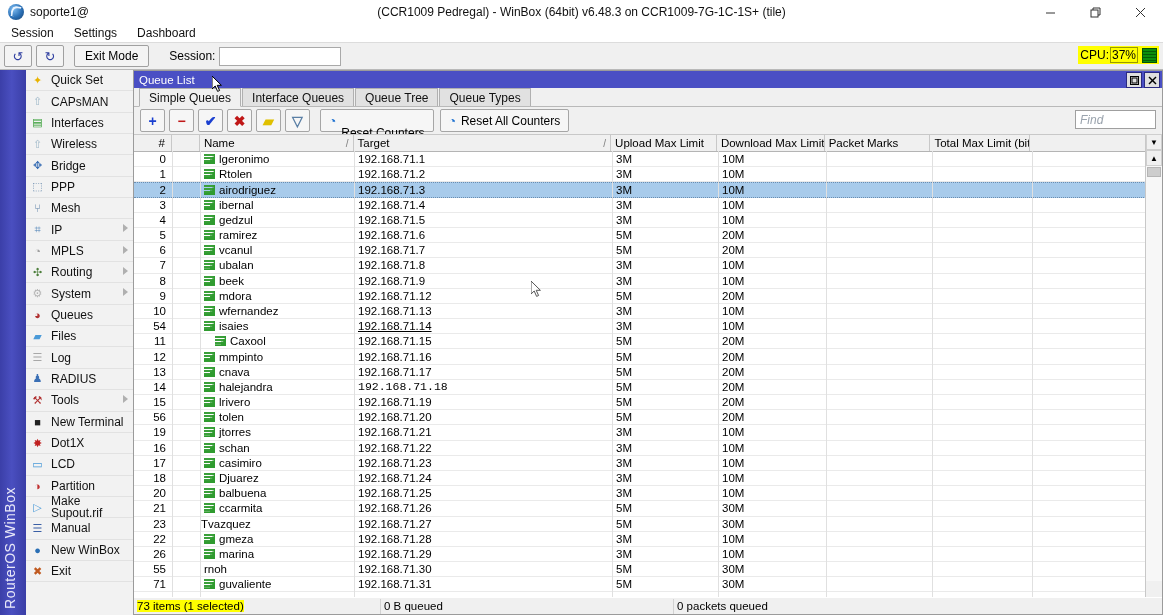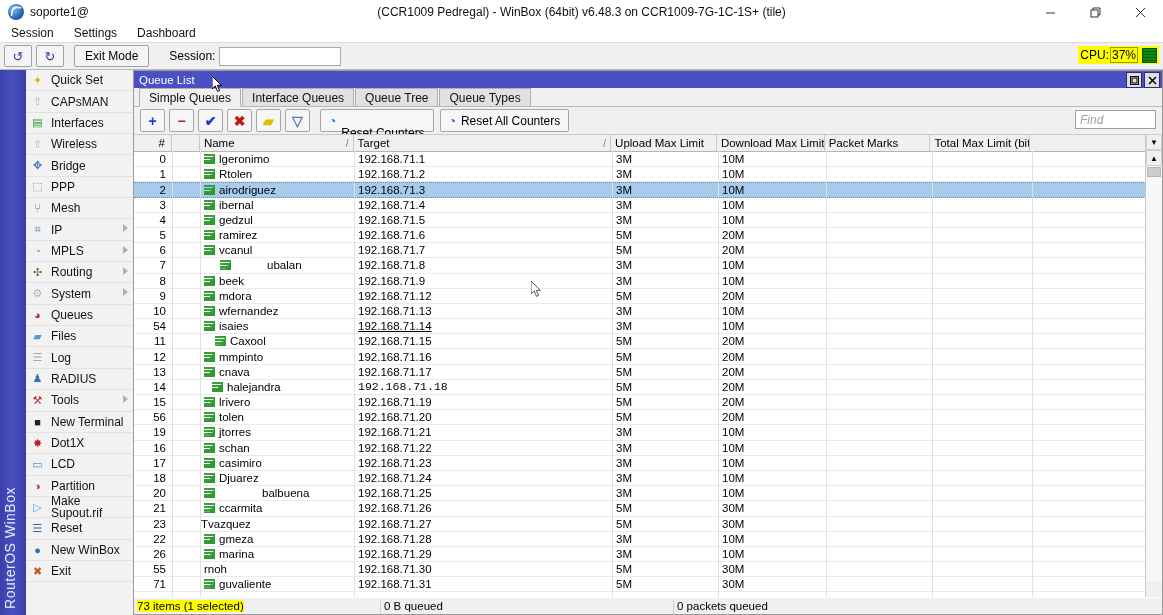--- a/index.html
+++ b/index.html
@@ -366,21 +366,21 @@
       <div class="sb-item">
         <span class="sb-ico" style="color: rgb(192, 48, 48);">◑</span>
         <span class="sb-label">Partition</span>
       </div>
       <div class="sb-item">
         <span class="sb-ico" style="color: rgb(74, 154, 216);">▷</span>
         <span class="sb-label">Make Supout.rif</span>
       </div>
       <div class="sb-item">
         <span class="sb-ico" style="color: rgb(58, 95, 165);">☰</span>
-        <span class="sb-label">Reset</span>
+        <span class="sb-label">Manual</span>
       </div>
       <div class="sb-item">
         <span class="sb-ico" style="color: rgb(42, 111, 181);">●</span>
         <span class="sb-label">New WinBox</span>
       </div>
       <div class="sb-item">
         <span class="sb-ico" style="color: rgb(192, 90, 32);">✖</span>
         <span class="sb-label">Exit</span>
       </div>
     </div>
@@ -658,21 +658,21 @@
             <div class="td" style="width: 100px;">
               <span></span>
             </div>
             <div class="td" style="width: 116px;"></div>
           </div>
           <div class="trow">
             <div class="td num" style="width: 38px;">
               <span>7</span>
             </div>
             <div class="td" style="width: 28px;"></div>
-            <div class="td" style="width: 154px; padding-left: 40px; gap: 32px;">
+            <div class="td" style="width: 154px; padding-left: 24px;">
               <span class="qicon" style="margin-left: -20px;"></span>
               <span>ubalan</span>
             </div>
             <div class="td" style="width: 258px;">
               <span>192.168.71.8</span>
             </div>
             <div class="td" style="width: 106px;">
               <span>3M</span>
             </div>
             <div class="td" style="width: 108px;">
@@ -866,21 +866,21 @@
             <div class="td" style="width: 100px;">
               <span></span>
             </div>
             <div class="td" style="width: 116px;"></div>
           </div>
           <div class="trow">
             <div class="td num" style="width: 38px;">
               <span>14</span>
             </div>
             <div class="td" style="width: 28px;"></div>
-            <div class="td" style="width: 154px; padding-left: 32px;">
+            <div class="td" style="width: 154px; padding-left: 24px;">
               <span class="qicon" style="margin-left: -20px;"></span>
               <span>halejandra</span>
             </div>
             <div class="td" style="width: 258px; font-family: Liberation Mono, monospace;">
               <span>192.168.71.18</span>
             </div>
             <div class="td" style="width: 106px;">
               <span>5M</span>
             </div>
             <div class="td" style="width: 108px;">
@@ -1048,21 +1048,21 @@
             <div class="td" style="width: 100px;">
               <span></span>
             </div>
             <div class="td" style="width: 116px;"></div>
           </div>
           <div class="trow">
             <div class="td num" style="width: 38px;">
               <span>20</span>
             </div>
             <div class="td" style="width: 28px;"></div>
-            <div class="td" style="width: 154px; padding-left: 24px; gap: 43px;">
+            <div class="td" style="width: 154px; padding-left: 24px;">
               <span class="qicon" style="margin-left: -20px;"></span>
               <span>balbuena</span>
             </div>
             <div class="td" style="width: 258px;">
               <span>192.168.71.25</span>
             </div>
             <div class="td" style="width: 106px;">
               <span>3M</span>
             </div>
             <div class="td" style="width: 108px;">

